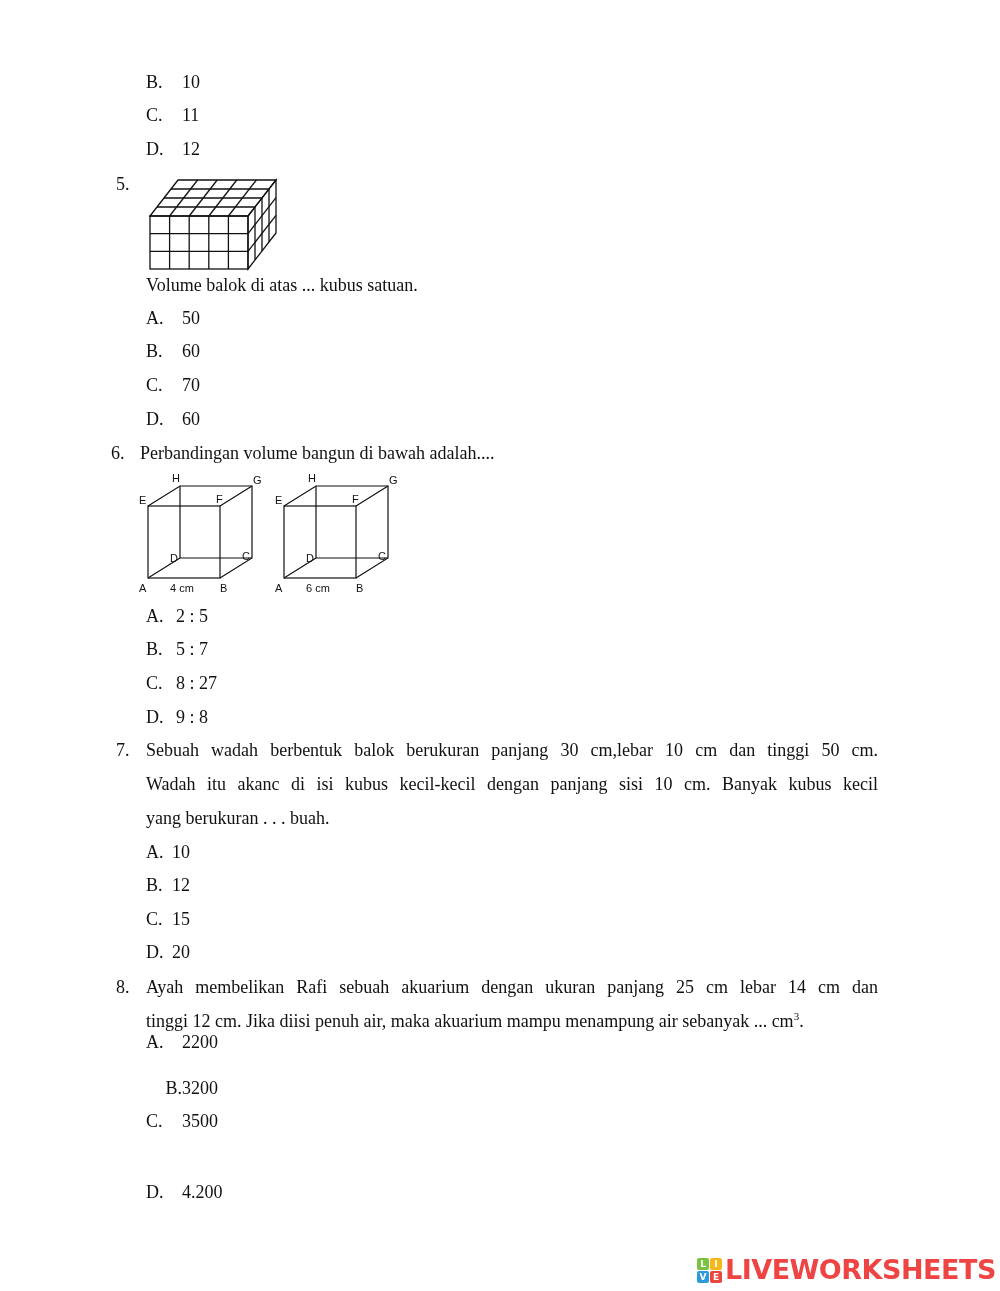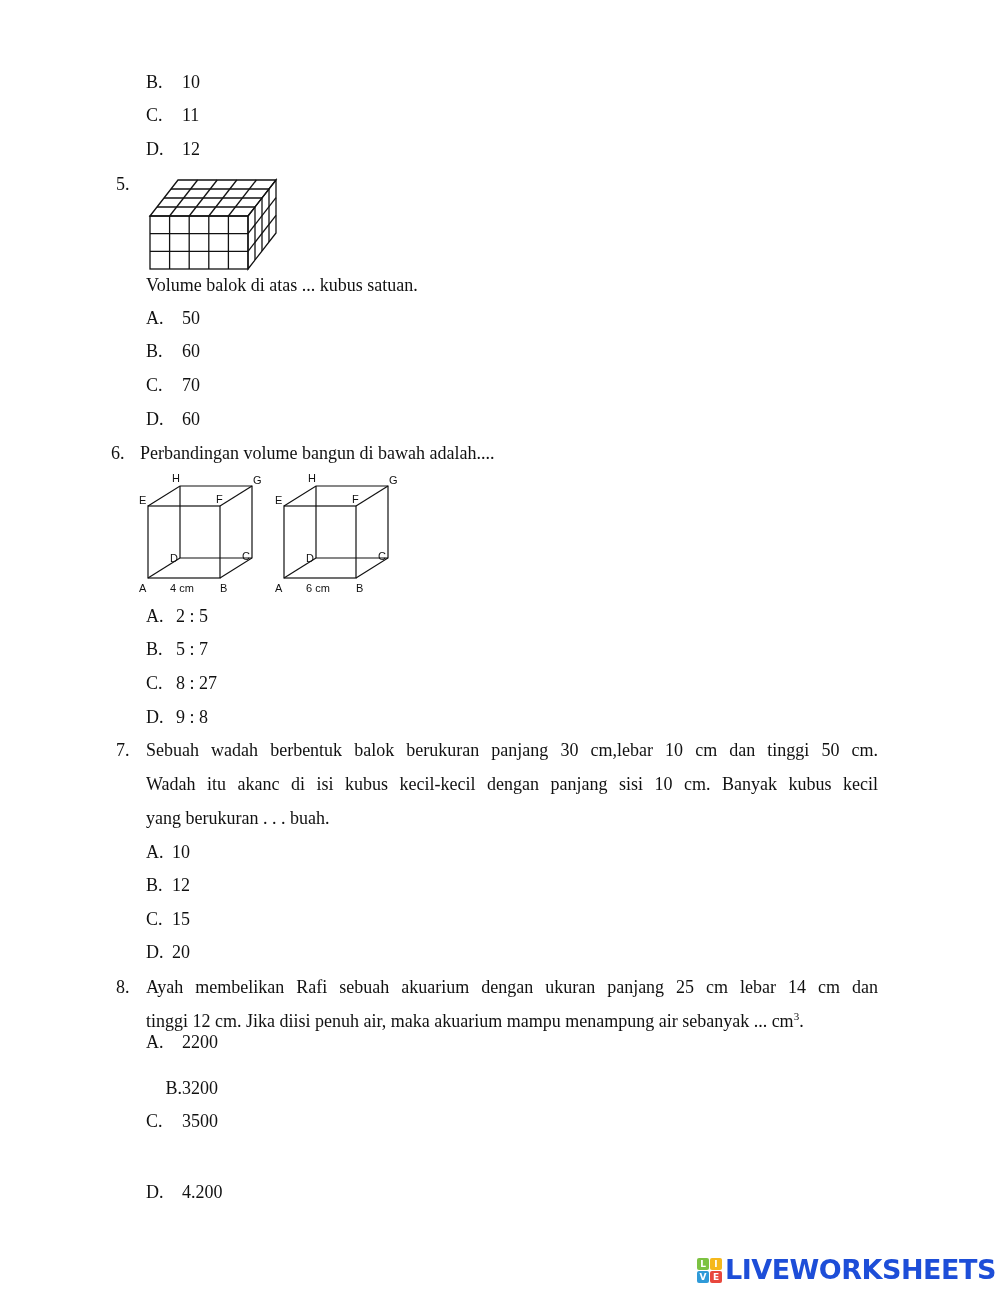--- a/index.html
+++ b/index.html
@@ -21,21 +21,21 @@
     display: grid; grid-template-columns: 12px 12px; grid-template-rows: 12px 12px;
     gap: 1px; margin-right: 3px;
   }
   .tile {
     font-family: "DejaVu Sans", sans-serif; font-size: 9px; font-weight: bold;
     color: #fff; display: flex; align-items: center; justify-content: center;
     border-radius: 2px;
   }
   .logo-text {
     font-family: "DejaVu Sans", sans-serif; font-weight: bold; font-size: 27px;
-    color: #1d4ed8; letter-spacing: -0.5px; line-height: 28px;
+    color: #ef4444; letter-spacing: -0.5px; line-height: 28px;
   }
 </style>
 </head>
 <body>
 
 <div class="abs" style="left:146px; top:72px;">
   <span class="opt-letter">B.</span><span>10</span>
 </div>
 <div class="abs" style="left:146px; top:105px;">
   <span class="opt-letter">C.</span><span>11</span>

